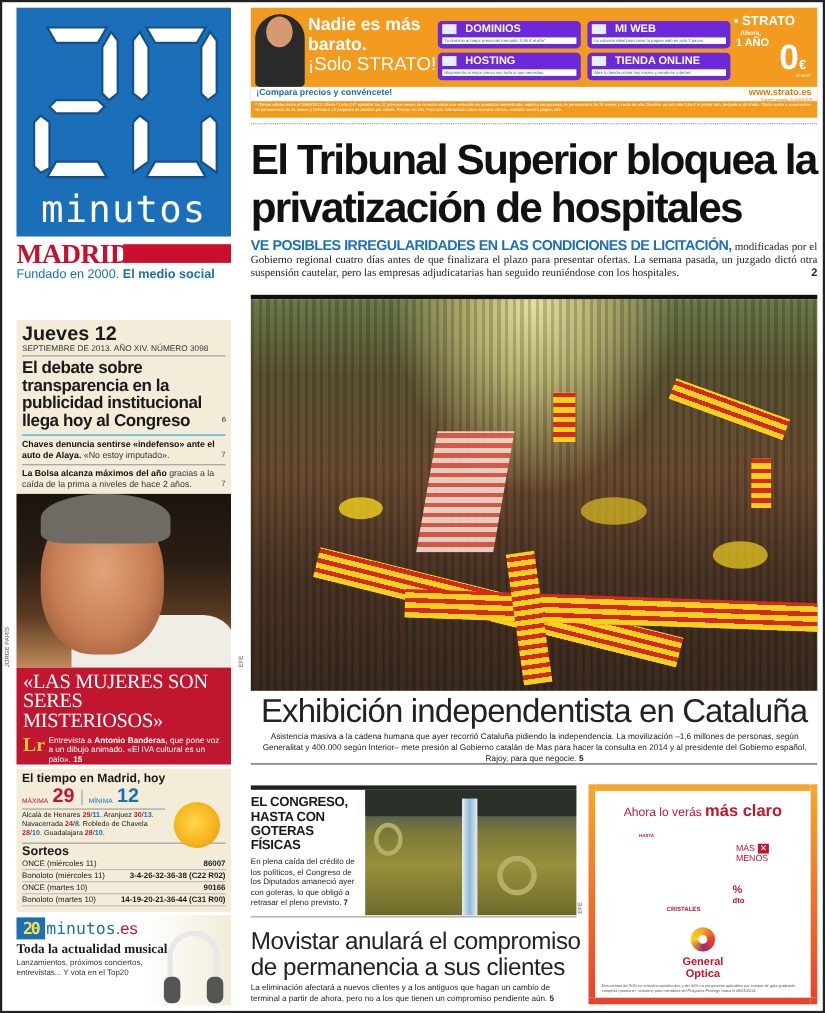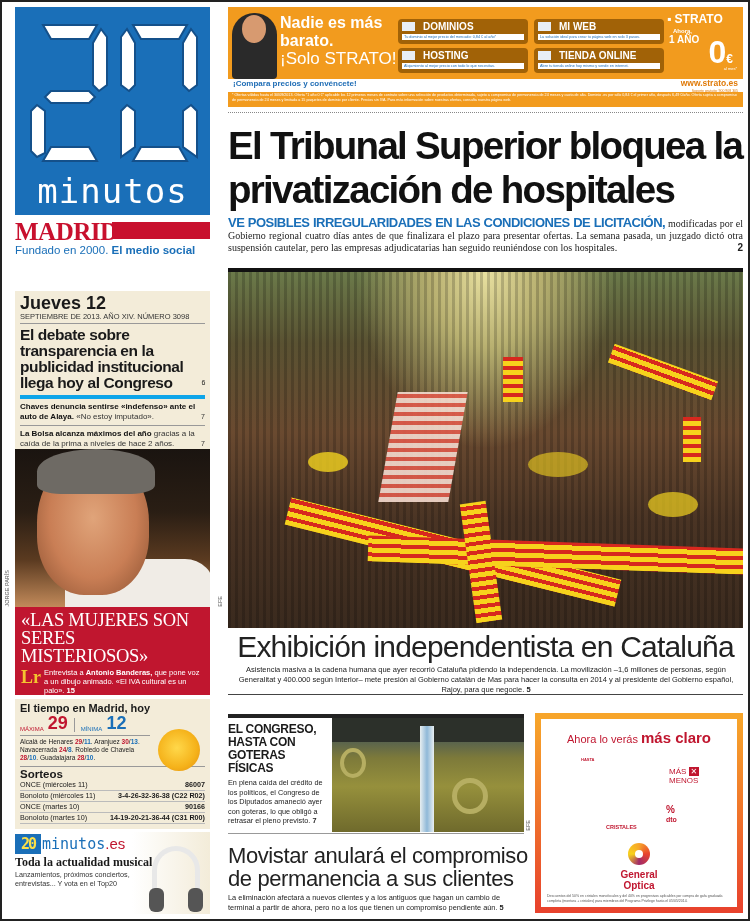--- a/index.html
+++ b/index.html
@@ -17,21 +17,21 @@
   .tagline b { font-weight: bold; }
 
   
   .beige { background: #f3ecd9; }
   .datebox { left: 15px; top: 275px; width: 195px; height: 170px; padding: 3px 5px; margin-top: 16px; }
   .date-big { font-size: 18px; font-weight: bold; line-height: 18px; }
   .date-sub { font-size: 7.5px; color: #333; border-bottom: 1px solid #999; padding-bottom: 2px; margin-bottom: 3px; }
   .brief { font-size: 8px; line-height: 10px; color: #333; border-bottom: 1px solid #999; padding-bottom: 3px; margin-bottom: 3px; position: relative; }
   .brief b { color: #111; }
   .brief .pg { position: absolute; right: 0; bottom: 3px; font-size: 7px; }
-  .left-headline { font-size: 15.5px; font-weight: bold; line-height: 16px; letter-spacing: -0.4px; border-bottom: 4px solid #0ea5e9; padding-bottom: 4px; margin-bottom: 3px; position: relative; }
+  .left-headline { font-size: 15.5px; font-weight: bold; line-height: 16px; letter-spacing: -0.4px; border-bottom: 1px solid #0ea5e9; padding-bottom: 4px; margin-bottom: 3px; position: relative; }
   .left-headline .pg { position: absolute; right: 0; bottom: 4px; font-size: 7px; font-weight: normal; }
 
   
   .banderas { left: 15px; top: 449px; width: 195px; height: 158px; background: linear-gradient(180deg,#1a1410 0%,#2a1e14 40%,#5a3a20 70%,#c28a5a 100%); overflow: hidden; }
   .face { position: absolute; left: 22px; top: 6px; width: 112px; height: 140px; border-radius: 48% 48% 42% 42%; background: radial-gradient(ellipse at 50% 45%, #e0a47a 0%, #c97e55 55%, #8a5030 100%); }
   .hair { position: absolute; left: 22px; top: 0px; width: 118px; height: 45px; border-radius: 50% 50% 20% 20%; background: #6e6a64; }
   .shirt { position: absolute; left: 50px; top: 110px; width: 150px; height: 60px; background: #f0ece6; border-radius: 30px 30px 0 0; }
   .photo-credit { font-size: 5.5px; color: #555; writing-mode: vertical-rl; transform: rotate(180deg); }
 
   .redbox { left: 15px; top: 607px; width: 195px; height: 88px; background: #c0162f; color: #fff; padding: 4px 6px; }
@@ -68,21 +68,21 @@
   .headphones::before { left: -8px; }
   .headphones::after { right: -8px; }
 
   
   .ad { left: 228px; top: 7px; width: 515px; height: 100px; background: #f29b1e; overflow: hidden; }
   .ad-man { position: absolute; left: 4px; top: 6px; width: 45px; height: 66px; background: #2a2a2a; border-radius: 22px 22px 4px 4px; }
   .ad-man::before { content:""; position:absolute; left:10px; top:2px; width:24px; height:28px; border-radius:50%; background:#d79a70; }
   .ad-title { position: absolute; left: 52px; top: 7px; color: #fff; font-size: 16px; font-weight: bold; line-height: 18px; }
   .ad-title .thin { font-weight: normal; font-size: 17px; }
   .ad-cards { position: absolute; left: 170px; top: 12px; display: grid; grid-template-columns: 130px 130px; gap: 4px 6px; }
-  .ad-card { background: #a16207; border-radius: 4px; height: 25px; padding: 2px 4px; color: #fff; }
+  .ad-card { background: #6d28d9; border-radius: 4px; height: 25px; padding: 2px 4px; color: #fff; }
   .ad-card .t { font-size: 10px; font-weight: bold; display: flex; align-items: center; gap: 8px; }
   .ad-card .ic { width: 13px; height: 9px; background: #e8eef5; display: inline-block; }
   .ad-card .d { font-size: 3.8px; background: #fff; color: #1f6db5; margin-top: 2px; padding: 0 2px; line-height: 6px; white-space: nowrap; overflow: hidden; }
   .ad-strato { position: absolute; right: 6px; top: 5px; width: 70px; color: #fff; }
   .ad-strato .brand { font-size: 12px; font-weight: bold; text-align: left; }
   .ad-strato .ahora { font-size: 6px; font-weight: bold; margin-top: 2px; margin-left: 6px; }
   .ad-strato .anio { font-size: 10px; font-weight: bold; margin-left: 2px; }
   .ad-strato .zero { position: absolute; right: 4px; top: 22px; font-size: 32px; font-weight: bold; }
   .ad-strato .alm { position: absolute; right: 0; top: 54px; font-size: 4px; }
   .ad-bottom { position: absolute; left: 0; right: 0; top: 72px; height: 13px; background: #fff; display: flex; justify-content: space-between; align-items: flex-start; padding: 0 5px; gap: 44px; }

